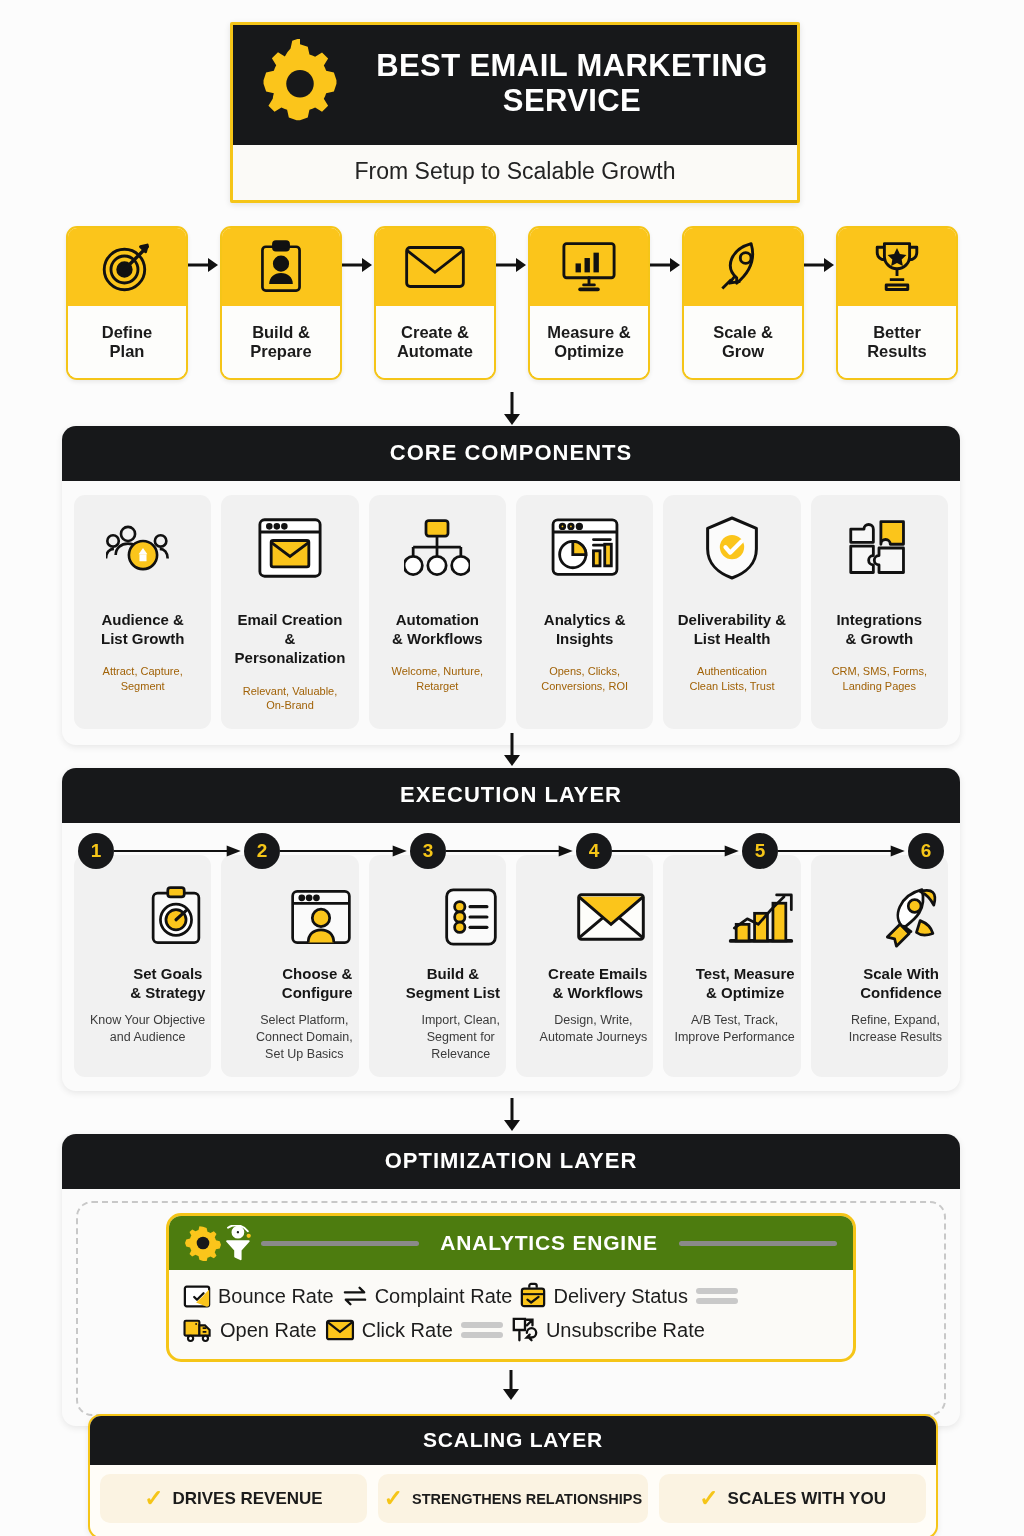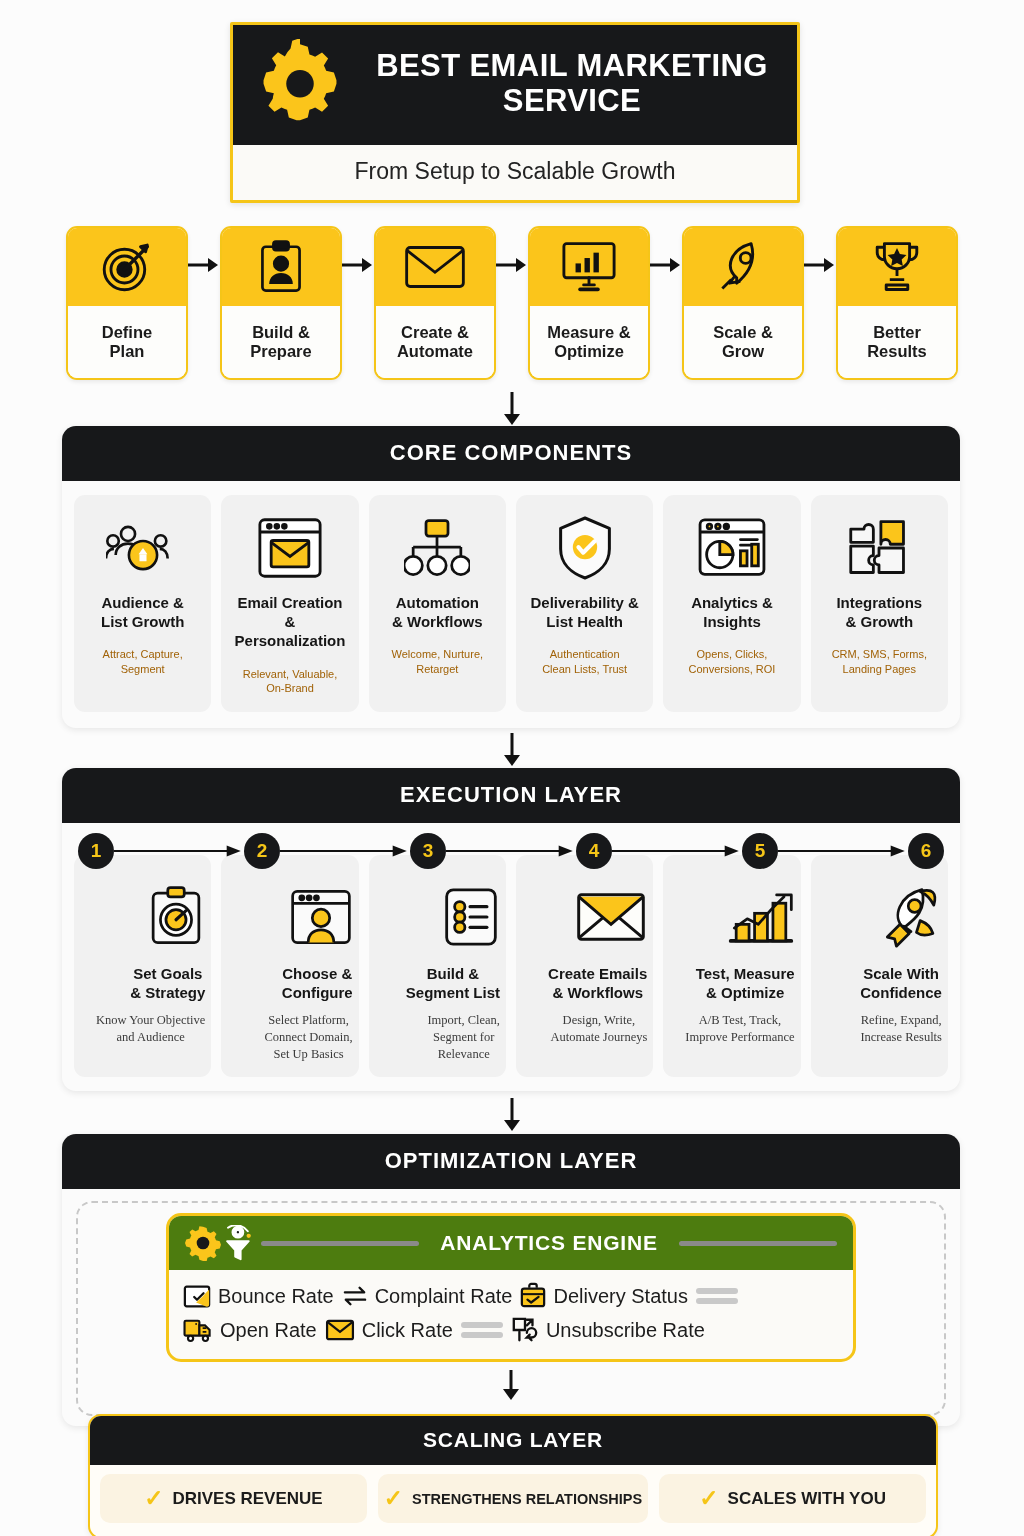--- a/index.html
+++ b/index.html
@@ -76,21 +76,21 @@
 
   
   .cc-grid{display:flex;gap:10px;justify-content:space-between;}
   .cc-card{
     flex:1 1 0;background:#f1f1f1;border-radius:11px;
     padding:14px 6px 16px;box-sizing:border-box;text-align:center;
     display:flex;flex-direction:column;align-items:center;
   }
   .cc-icon{height:78px;display:flex;align-items:center;justify-content:center;}
   .cc-title{
-    font-weight:bold;font-size:15px;line-height:1.28;margin-top:6px;color:#161616;
+    font-weight:bold;font-size:15px;line-height:1.28;margin-top:23px;color:#161616;
   }
   .cc-desc{
     font-size:11px;line-height:1.32;margin-top:16px;color:#a16207;
   }
 
   
   .exec-body{padding:10px 12px 14px;position:relative;}
   .exec-nums{
     display:flex;align-items:center;justify-content:space-between;
     padding:0 4px;margin-bottom:-14px;position:relative;z-index:4;
@@ -102,21 +102,21 @@
   }
   .num-arrow{flex:1;display:flex;align-items:center;justify-content:center;}
   .exec-grid{display:flex;gap:10px;justify-content:space-between;}
   .exec-card{
     flex:1 1 0;background:#f1f1f1;border-radius:11px;
     padding:26px 6px 14px;box-sizing:border-box;text-align:center;
     display:flex;flex-direction:column;align-items:flex-end;min-height:208px;
   }
   .exec-icon{height:72px;display:flex;align-items:center;justify-content:center;}
   .exec-title{font-weight:bold;font-size:15px;line-height:1.28;margin-top:11px;color:#161616;}
-  .exec-desc{font-size:12.5px;line-height:1.34;margin-top:10px;color:#3b3b3b;font-family:Liberation Serif, serif;}
+  .exec-desc{font-size:12.5px;line-height:1.34;margin-top:10px;color:#3b3b3b;}
 
   
   .opt-body{padding:12px 14px 10px;position:relative;}
   .dashed-box{
     border:2px dashed #c8c8c8;border-radius:16px;
     padding:10px 10px 14px;position:relative;
   }
   .engine{
     border:3px solid #f5c518;border-radius:15px;background:#fbfaf7;
     margin:0 78px;overflow:hidden;
@@ -372,38 +372,20 @@
                 <circle cx="62" cy="52" r="10" fill="#fff"></circle>
             </svg>
           </div>
           <div class="cc-title">
             <span>Automation</span><br>
             <span>&amp; Workflows</span>
           </div>
           <div class="cc-desc">
             <span>Welcome, Nurture,</span><br>
             <span>Retarget</span>
-          </div>
-        </div>
-
-        <div class="cc-card">
-          <div class="cc-icon">
-            <svg width="60" height="66" viewBox="0 0 64 70" fill="none" stroke="#111" stroke-width="3.2">
-              <path d="M32 3L58 14v22c0 16-12 26-26 31C18 62 6 52 6 36V14z" fill="#fbfbfb" stroke-linejoin="round"></path>
-              <circle cx="32" cy="34" r="13" fill="#fbc51b" stroke="none"></circle>
-              <path d="M25 34l5 6 12-12" stroke="#fff" stroke-width="4.4" stroke-linecap="round" stroke-linejoin="round"></path>
-            </svg>
-          </div>
-          <div class="cc-title">
-            <span>Deliverability &amp;</span><br>
-            <span>List Health</span>
-          </div>
-          <div class="cc-desc">
-            <span>Authentication</span><br>
-            <span>Clean Lists, Trust</span>
           </div>
         </div>
 
         <div class="cc-card">
           <div class="cc-icon">
             <svg width="70" height="62" viewBox="0 0 74 66" fill="none" stroke="#111" stroke-width="3">
               <rect x="3" y="3" width="68" height="58" rx="5" fill="#fff"></rect>
               <path d="M3 16h68"></path>
               <circle cx="13" cy="10" r="2.4" fill="#fbc51b"></circle>
                 <circle cx="22" cy="10" r="2.4" fill="#fbc51b"></circle>
@@ -416,20 +398,38 @@
               <path d="M46 24h18M46 30h11" stroke-linecap="round"></path>
             </svg>
           </div>
           <div class="cc-title">
             <span>Analytics &amp;</span><br>
             <span>Insights</span>
           </div>
           <div class="cc-desc">
             <span>Opens, Clicks,</span><br>
             <span>Conversions, ROI</span>
+          </div>
+        </div>
+
+        <div class="cc-card">
+          <div class="cc-icon">
+            <svg width="60" height="66" viewBox="0 0 64 70" fill="none" stroke="#111" stroke-width="3.2">
+              <path d="M32 3L58 14v22c0 16-12 26-26 31C18 62 6 52 6 36V14z" fill="#fbfbfb" stroke-linejoin="round"></path>
+              <circle cx="32" cy="34" r="13" fill="#fbc51b" stroke="none"></circle>
+              <path d="M25 34l5 6 12-12" stroke="#fff" stroke-width="4.4" stroke-linecap="round" stroke-linejoin="round"></path>
+            </svg>
+          </div>
+          <div class="cc-title">
+            <span>Deliverability &amp;</span><br>
+            <span>List Health</span>
+          </div>
+          <div class="cc-desc">
+            <span>Authentication</span><br>
+            <span>Clean Lists, Trust</span>
           </div>
         </div>
 
         <div class="cc-card">
           <div class="cc-icon">
             <svg width="68" height="64" viewBox="0 0 72 68" fill="none" stroke="#111" stroke-width="3" stroke-linejoin="round">
               <path d="M6 14h14a5 5 0 1110 0h0v14H6z" fill="#f7f7f7"></path>
               <path d="M6 32h24v10a5 5 0 100 10v8H6z" fill="#f7f7f7"></path>
               <path d="M36 34h26v26H36v-8a5 5 0 110-10z" fill="#f7f7f7"></path>
               <path d="M38 6h24v24H48a5 5 0 10-10 0h0z" fill="#fbc51b"></path>

